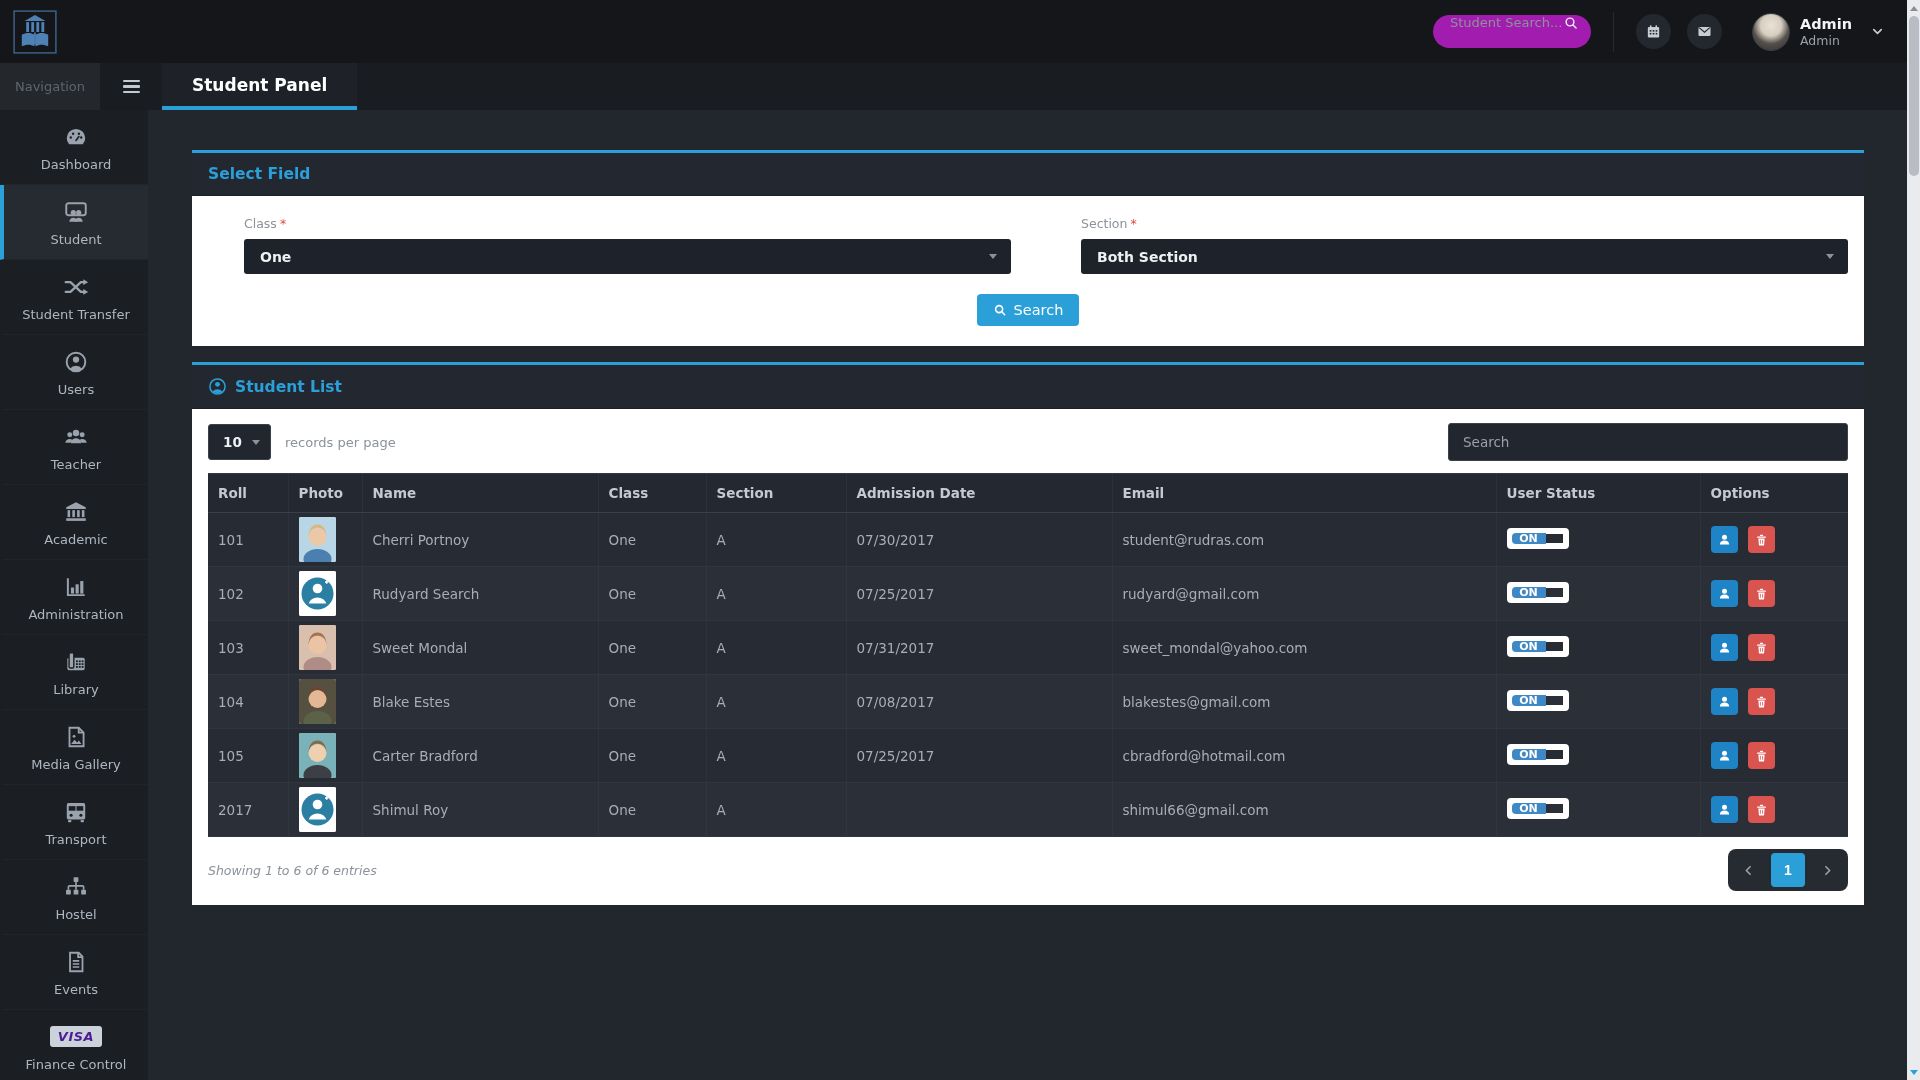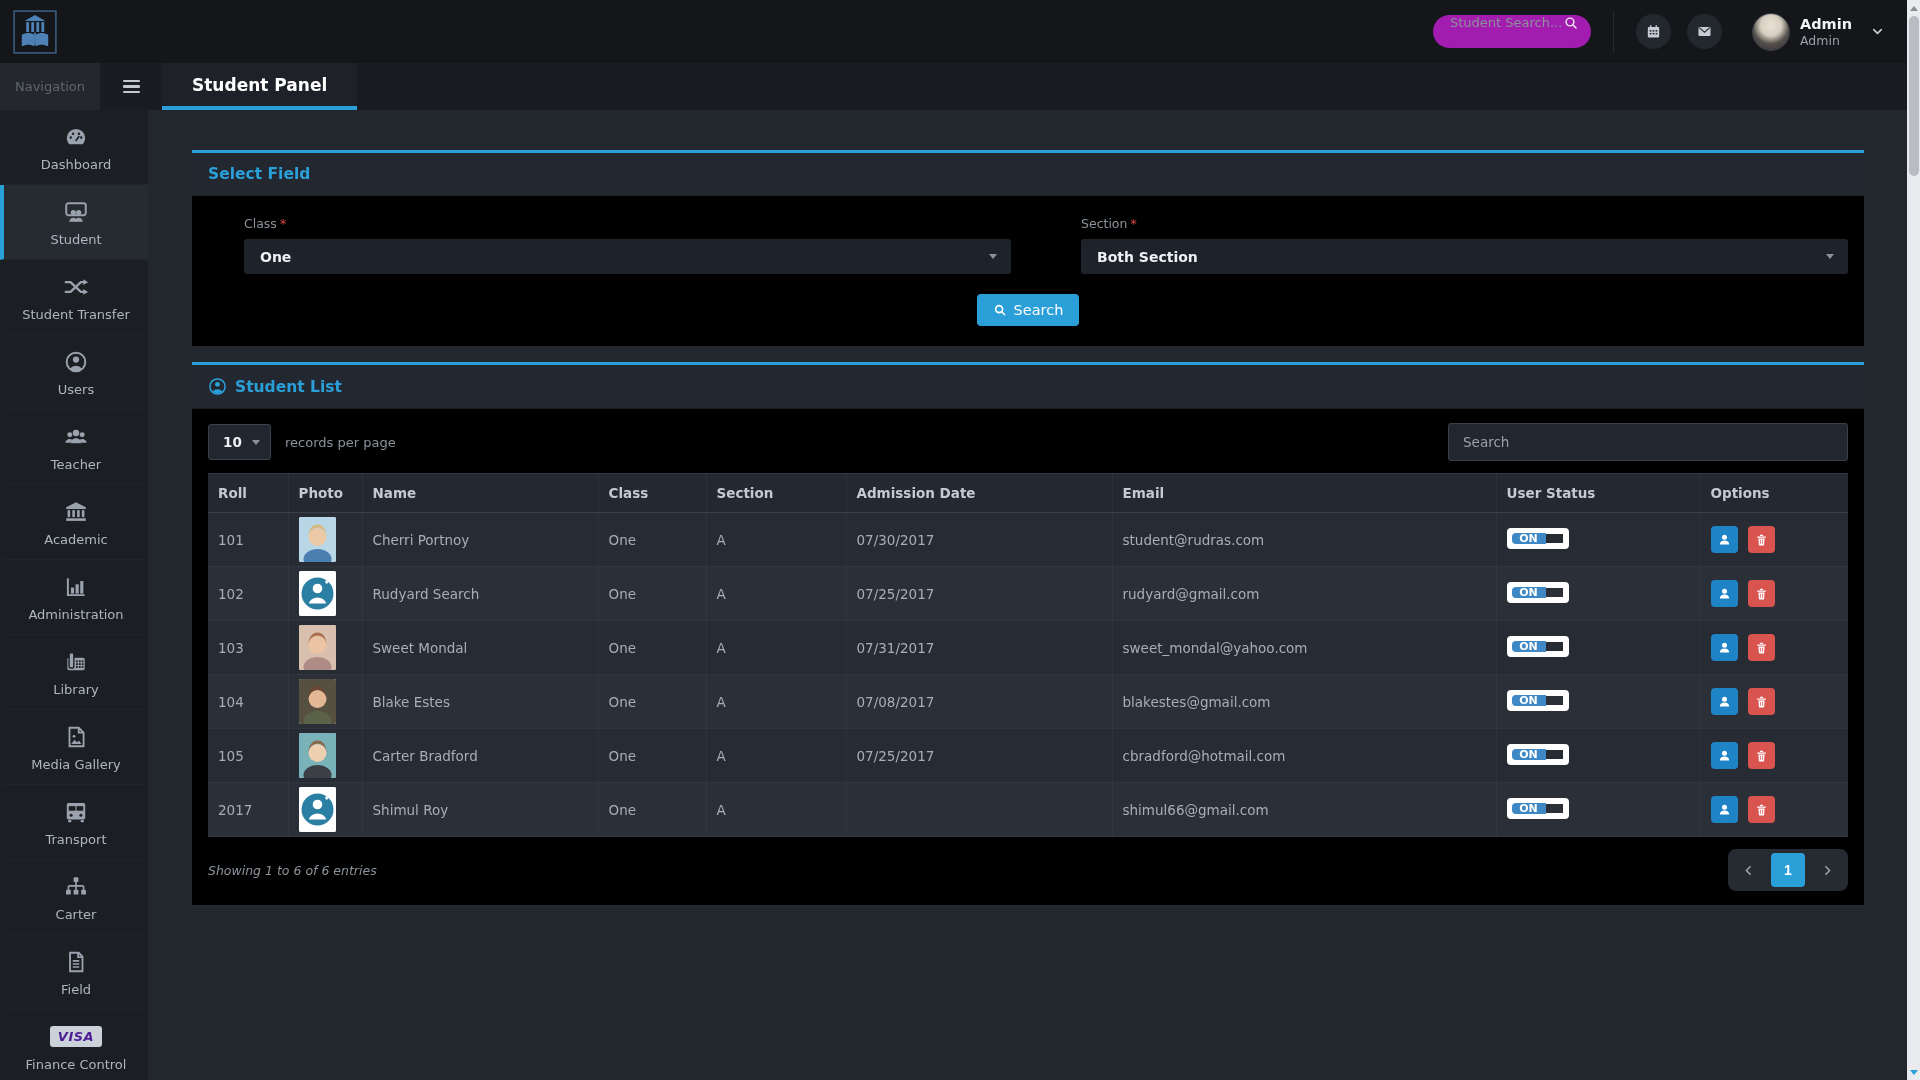--- a/index.html
+++ b/index.html
@@ -41,21 +41,21 @@
   
   .sidebar { position:absolute; left:0; top:110px; width:148px; bottom:0; background:#1b1e23; overflow:hidden; }
   .side-item { display:flex; flex-direction:column; align-items:center; justify-content:center; height:75px; gap:6px; color:#9aa3ad; text-decoration:none; border-bottom:1px solid #212429; border-left:4px solid transparent; cursor:pointer; }
   .side-item.active { background:#262a31; border-left-color:#2b9fd8; }
   .side-icon { height:28px; display:flex; align-items:center; justify-content:center; color:#9aa3ad; }
   .side-label { font-size:13px; color:#aeb6bf; }
   .visa-badge { background:#ccd2d9; color:#4c1d95; font-style:italic; font-weight:900; font-size:13px; letter-spacing:0.5px; padding:3px 8px; border-radius:3px; }
 
   
   .content { position:absolute; left:148px; top:110px; right:13px; bottom:0; padding:40px 43px 0 44px; overflow:hidden; }
-  .card { background:#000000; border-top:3px solid #2b9fd8; margin-bottom:16px; }
+  .card { background:#ffffff; border-top:3px solid #2b9fd8; margin-bottom:16px; }
   .card-header { background:#232830; padding:12px 16px; border-bottom:1px solid #1d2127; display:flex; align-items:center; gap:8px; }
   .card-title { color:#2b9fd8; font-size:15.5px; font-weight:600; }
 
   
   .fields-row { display:flex; gap:34px; padding:20px 16px 0 16px; }
   .field-group { flex:1;margin-left:36px; }
   .field-label { font-size:12.5px; color:#8b929a; margin-bottom:8px; }
   .req { color:#e0493d; margin-left:3px; }
   .select-box { height:35px; background:#1e222a; border-radius:3px; display:flex; align-items:center; justify-content:space-between; padding:0 14px 0 16px; cursor:pointer; }
   .select-value { color:#eef1f4; font-size:14px; font-weight:600; }
@@ -318,31 +318,31 @@
       <a class="side-item">
     <span class="side-icon">
           <svg viewBox="0 0 24 24" width="26" height="26">
             <rect x="9.8" y="3" width="4.4" height="4.4" rx="0.6" fill="currentColor"></rect>
             <path stroke="currentColor" stroke-width="1.5" fill="none" d="M12 7.4v3.6M5 11h14M5 11v3.6M12 11v3.6M19 11v3.6"></path>
             <rect x="2.8" y="14.6" width="4.4" height="4.4" rx="0.6" fill="currentColor"></rect>
             <rect x="9.8" y="14.6" width="4.4" height="4.4" rx="0.6" fill="currentColor"></rect>
             <rect x="16.8" y="14.6" width="4.4" height="4.4" rx="0.6" fill="currentColor"></rect>
           </svg>
         </span>
-    <span class="side-label">Carter</span>
+    <span class="side-label">Hostel</span>
   </a>
       <a class="side-item">
     <span class="side-icon">
           <svg viewBox="0 0 24 24" width="26" height="26" fill="none" stroke="currentColor" stroke-width="1.7">
             <path d="M6.5 3.5h8L18 7v13.5H6.5z"></path>
             <path d="M14 3.5V7.5H18"></path>
             <path d="M9 11h6M9 13.8h6M9 16.6h6" stroke-width="1.5"></path>
           </svg>
         </span>
-    <span class="side-label">Field</span>
+    <span class="side-label">Events</span>
   </a>
       <a class="side-item">
     <span class="side-icon">
           <span class="visa-badge">VISA</span>
         </span>
     <span class="side-label">Finance Control</span>
   </a>
     </nav>
 </aside>
 

